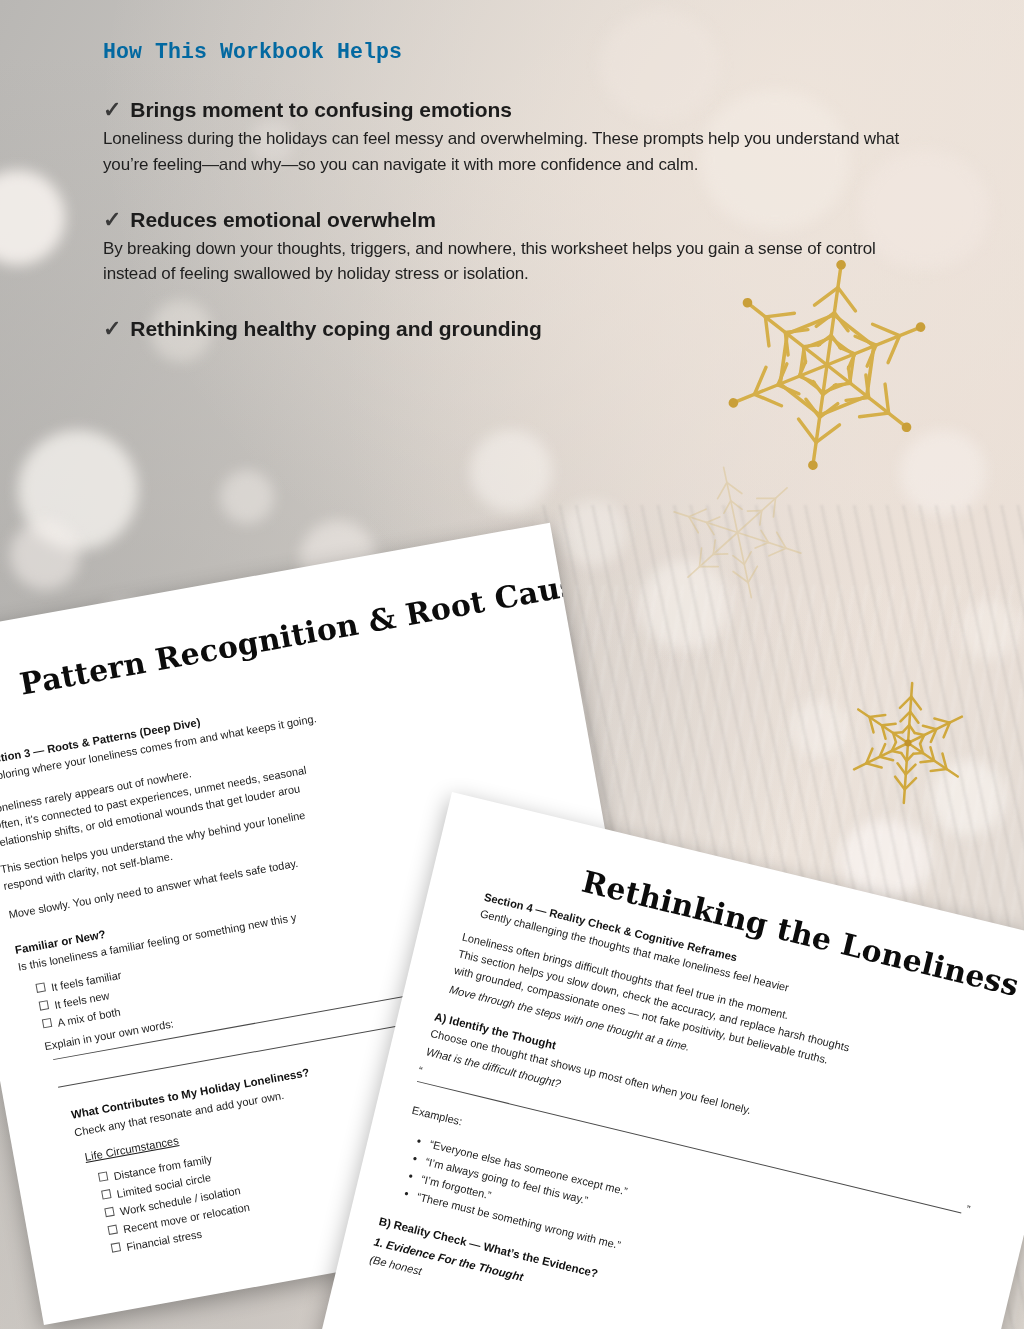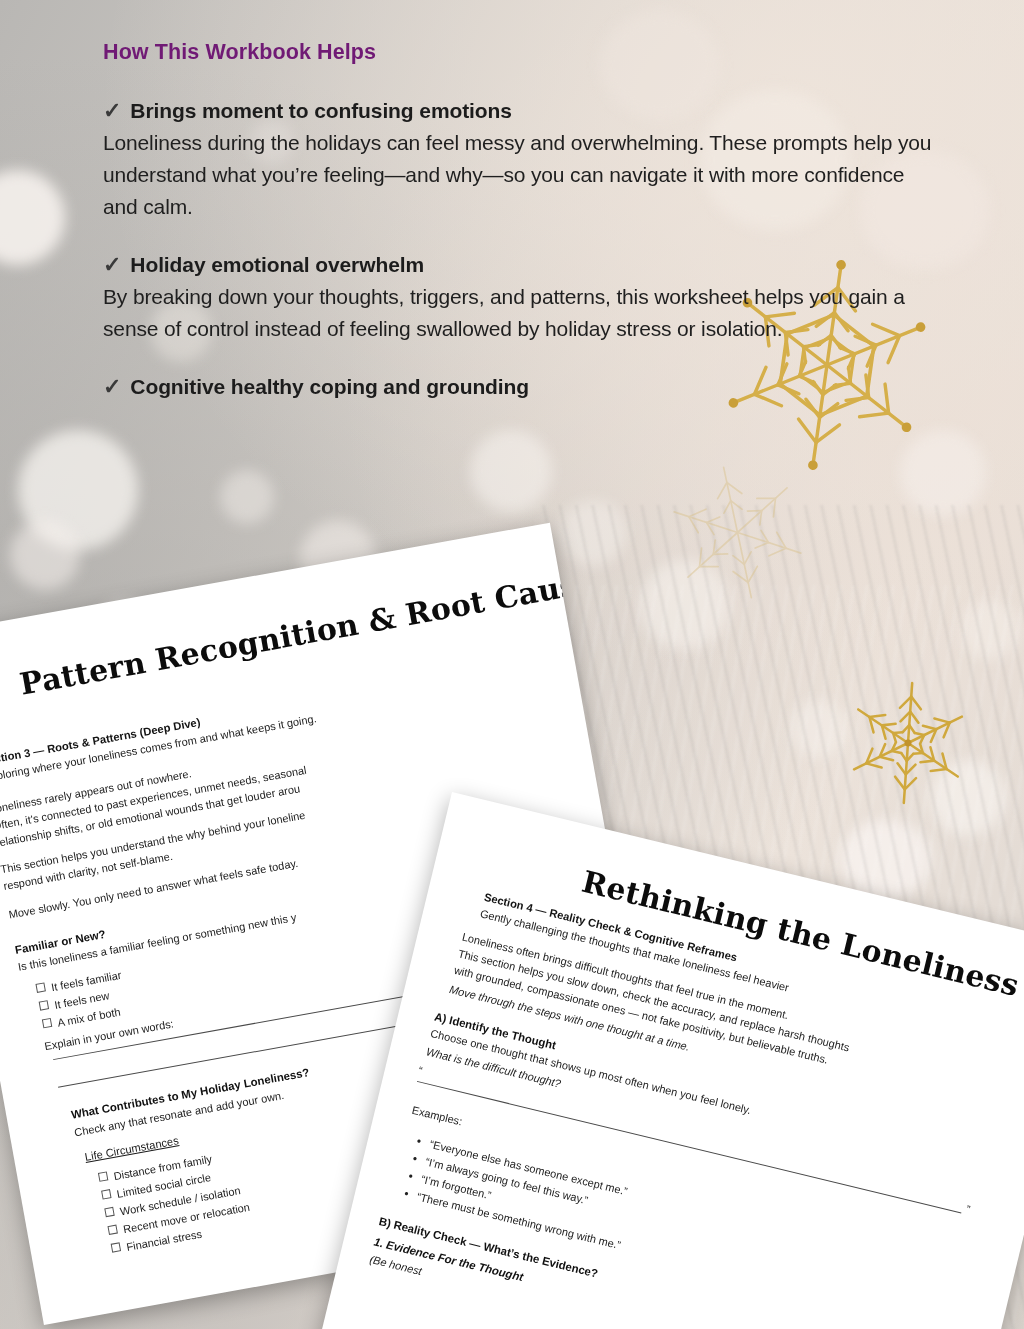--- a/index.html
+++ b/index.html
@@ -40,31 +40,32 @@
       rgba(150,148,146,0) 4px, rgba(150,148,146,0) 16px);
     filter:blur(1.2px);opacity:.7;
   }
 
   
   .flake{position:absolute;transform-origin:50% 50%;}
 
   
   .copy{position:absolute;left:103px;top:40px;width:840px;}
   .copy h1{
-    font-size:21.5px;font-weight:bold;color:#701a75;margin:0 0 34px 0;
+    font-size:21.5px;font-weight:bold;color:#0369a1;margin:0 0 34px 0;
     letter-spacing:.1px;
+    font-family:Liberation Mono, monospace;
   }
   .benefit{margin-bottom:26px;}
   .benefit-head{
     font-size:21px;font-weight:bold;color:#1c1c1c;margin:0 0 4px 0;
     display:flex;align-items:baseline;gap:9px;letter-spacing:-.1px;
   }
   .check{font-size:22px;color:#3a3a3a;font-weight:bold;line-height:1;}
   .benefit-body{
-    font-size:21px;color:#1f1f1f;line-height:1.52;margin:0;
+    font-size:17px;color:#1f1f1f;line-height:1.52;margin:0;
     letter-spacing:-.15px;max-width:830px;
   }
 
   
   .sheet{
     position:absolute;background:#ffffff;overflow:hidden;
     box-shadow:0 6px 22px rgba(0,0,0,.30);
   }
   #sheet-left{
     left:-80px;top:636px;width:640px;height:700px;
@@ -218,29 +219,29 @@
       <div class="benefit-head">
         <span class="check">✓</span>
         <span>Brings moment to confusing emotions</span>
       </div>
       <p class="benefit-body">Loneliness during the holidays can feel messy and overwhelming. These prompts help you understand what you’re feeling—and why—so you can navigate it with more confidence and calm.</p>
     </div>
 
     <div class="benefit" style="margin-top:30px;">
       <div class="benefit-head">
         <span class="check">✓</span>
-        <span>Holiday emotional overwhelm</span>
-      </div>
-      <p class="benefit-body">By breaking down your thoughts, triggers, and patterns, this worksheet helps you gain a sense of control instead of feeling swallowed by holiday stress or isolation.</p>
+        <span>Reduces emotional overwhelm</span>
+      </div>
+      <p class="benefit-body">By breaking down your thoughts, triggers, and nowhere, this worksheet helps you gain a sense of control instead of feeling swallowed by holiday stress or isolation.</p>
     </div>
 
     <div class="benefit" style="margin-top:30px;">
       <div class="benefit-head">
         <span class="check">✓</span>
-        <span>Cognitive healthy coping and grounding</span>
+        <span>Rethinking healthy coping and grounding</span>
       </div>
     </div>
   </div>
 
   <div class="sheet" id="sheet-left">
     <div class="sheet-inner">
       <div class="w-title" style="position:absolute;left:90px;top:48px;">Pattern Recognition &amp; Root Causes</div>
 
       <div class="w-sec" style="position:absolute;left:38px;top:128px;">Section 3 — Roots &amp; Patterns (Deep Dive)</div>
       <div class="w-sub" style="position:absolute;left:38px;top:145px;">Exploring where your loneliness comes from and what keeps it going.</div>

